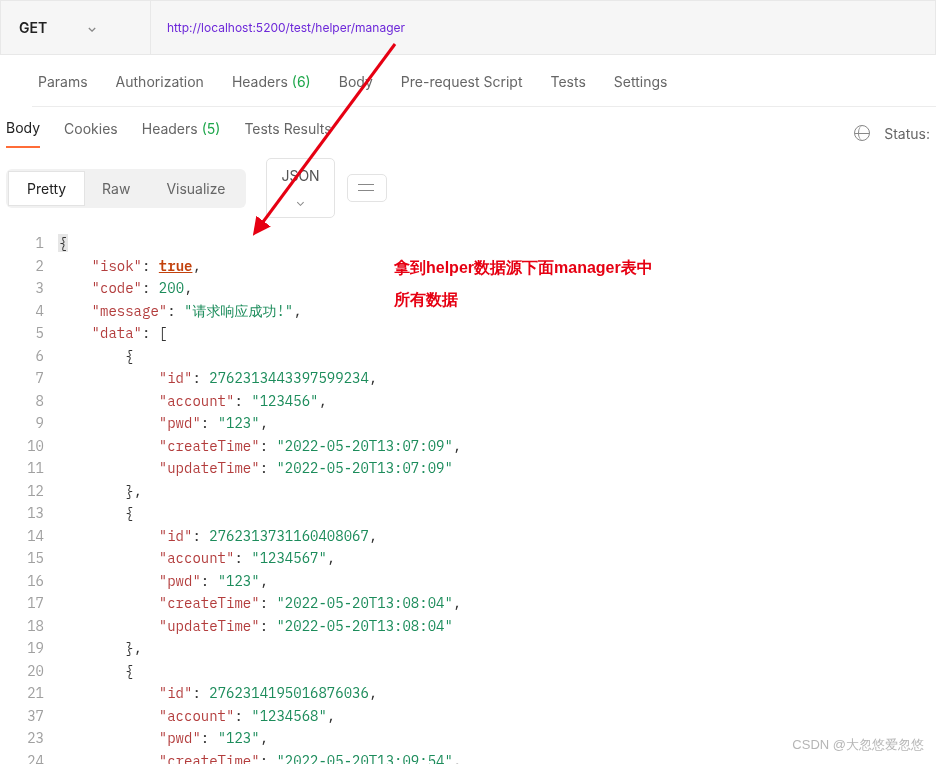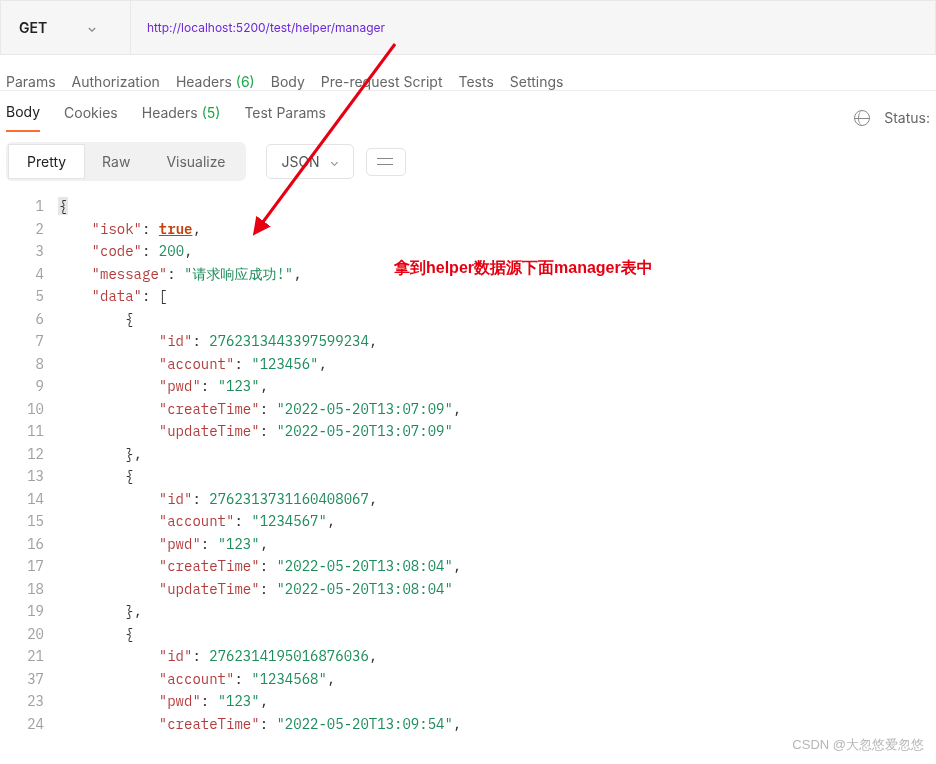--- a/index.html
+++ b/index.html
@@ -1,36 +1,36 @@
 <!DOCTYPE html>
 <html><head>
 <meta charset="utf-8">
 <style>
 * { box-sizing: border-box; margin: 0; padding: 0; }
 body { font-family: -apple-system, BlinkMacSystemFont, "Segoe UI", Inter, Arial, sans-serif; font-size: 14px; color: #333; background: #fff; width: 936px; height: 764px; overflow: hidden; position: relative; }
 .url-bar { display: flex; align-items: stretch; background: #f6f6f6; border: 1px solid #e8e8e8; margin: 0; height: 55px; }
-.method { display: flex; align-items: center; gap: 40px; padding: 0 18px; font-weight: 600; color: #222; border-right: 1px solid #e8e8e8; width: 130px; }
+.method { display: flex; align-items: center; gap: 40px; padding: 0 18px; font-weight: 600; color: #222; border-right: 1px solid #e8e8e8; width: 150px; }
 .method .chev { color: #888; font-size: 12px; }
 .url { flex: 1; display: flex; align-items: center; padding: 0 16px; color: #6d28d9; font-size: 12px; }
-.tabs1 { display: flex; gap: 16px; padding: 18px 6px 0; border-bottom: 1px solid #ececec; color: #666; }
+.tabs1 { display: flex; gap: 28px; padding: 18px 6px 16px; border-bottom: 1px solid #ececec; color: #666; margin-left: 32px; }
 .tabs1 .tab { cursor: pointer; }
 .tabs1 .count-green, .resp-tabs .count-green { color: #1da64a; }
 .resp-bar { display: flex; align-items: center; justify-content: space-between; padding: 12px 6px 0; }
 .resp-tabs { display: flex; gap: 24px; align-items: center; }
 .resp-tabs .tab { cursor: pointer; padding-bottom: 10px; color: #666; }
 .resp-tabs .tab.active { color: #222; border-bottom: 2px solid #ff6c37; }
-.resp-right { display: flex; align-items: center; gap: 14px; color: #666; }
+.resp-right { display: flex; align-items: flex-start; gap: 14px; color: #666; }
 .globe { width: 16px; height: 16px; border: 1.5px solid #888; border-radius: 50%; position: relative; display: inline-block; }
 .globe::before { content: ""; position: absolute; top: 0; bottom: 0; left: 50%; width: 50%; border-left: 1.5px solid #888; border-radius: 50%; transform: translateX(-50%); }
 .globe::after { content: ""; position: absolute; left: 0; right: 0; top: 50%; border-top: 1.5px solid #888; }
 .view-bar { display: flex; align-items: center; gap: 0; padding: 10px 6px 8px; border-bottom: none; }
 .view-tabs { display: flex; background: #f1f1f1; border-radius: 6px; padding: 3px; margin-right: 20px; }
 .view-tabs .vtab { padding: 8px 18px; border-radius: 0; color: #666; cursor: pointer; }
 .view-tabs .vtab.active { background: #fff; color: #222; box-shadow: 0 0 0 1px #e3e3e3; }
-.pill { display: flex; align-items: center; gap: 10px; border: 1px solid #e3e3e3; border-radius: 5px; padding: 8px 14px; color: #555; cursor: pointer; margin-right: 12px; }
+.pill { display: flex; align-items: center; gap: 10px; border: 1px solid #e3e3e3; border-radius: 5px; padding: 8px 14px; color: #555; cursor: pointer; margin-right: 12px; flex-direction: column; }
 .pill .chev { color: #888; font-size: 12px; }
 .iconbtn { border: 1px solid #e3e3e3; border-radius: 5px; padding: 6px 10px; cursor: pointer; color: #666; display: flex; align-items: center; justify-content: center; }
 .wrap-icon { width: 18px; height: 14px; position: relative; }
 .wrap-icon::before, .wrap-icon::after { content: ""; position: absolute; left: 0; right: 2px; border-top: 1.5px solid #888; }
 .wrap-icon::before { top: 3px; }
 .wrap-icon::after { top: 9px; }
 .code-area { display: flex; font-family: "IBM Plex Mono", Consolas, Menlo, monospace; font-size: 14px; line-height: 22.5px; padding-top: 6px; position: relative; height: 560px; overflow: hidden; }
 .gutter { width: 58px; text-align: right; color: #a0a0a0; padding-right: 14px; user-select: none; }
 .code { flex: 1; white-space: pre; position: relative; }
 .key { color: #b33d3d; }
@@ -70,21 +70,21 @@
 </div>
 
 <div class="resp-bar">
   <div class="resp-tabs">
     <span class="tab active">Body</span>
     <span class="tab">Cookies</span>
     <span class="tab">
       <span>Headers</span>
       <span class="count-green">(5)</span>
     </span>
-    <span class="tab">Test Params</span>
+    <span class="tab">Tests Results</span>
   </div>
   <div class="resp-right">
     <span class="globe"></span>
     <span>Status:</span>
   </div>
 </div>
 
 <div class="view-bar">
   <div class="view-tabs">
     <span class="vtab active">Pretty</span>
@@ -134,15 +134,16 @@
   <defs>
     <marker id="ah" markerWidth="10" markerHeight="10" refX="2" refY="3" orient="auto">
       <path d="M0,0 L6,3 L0,6 Z" fill="#e60012"></path>
     </marker>
   </defs>
   <line x1="155" y1="6" x2="20" y2="188" stroke="#e60012" stroke-width="3" marker-end="url(#ah)"></line>
 </svg>
 
 <div class="annot">
   <div>拿到helper数据源下面manager表中</div>
+  <div>所有数据</div>
 </div>
 
 <div class="watermark">CSDN @大忽悠爱忽悠</div>
 
 </body></html>

